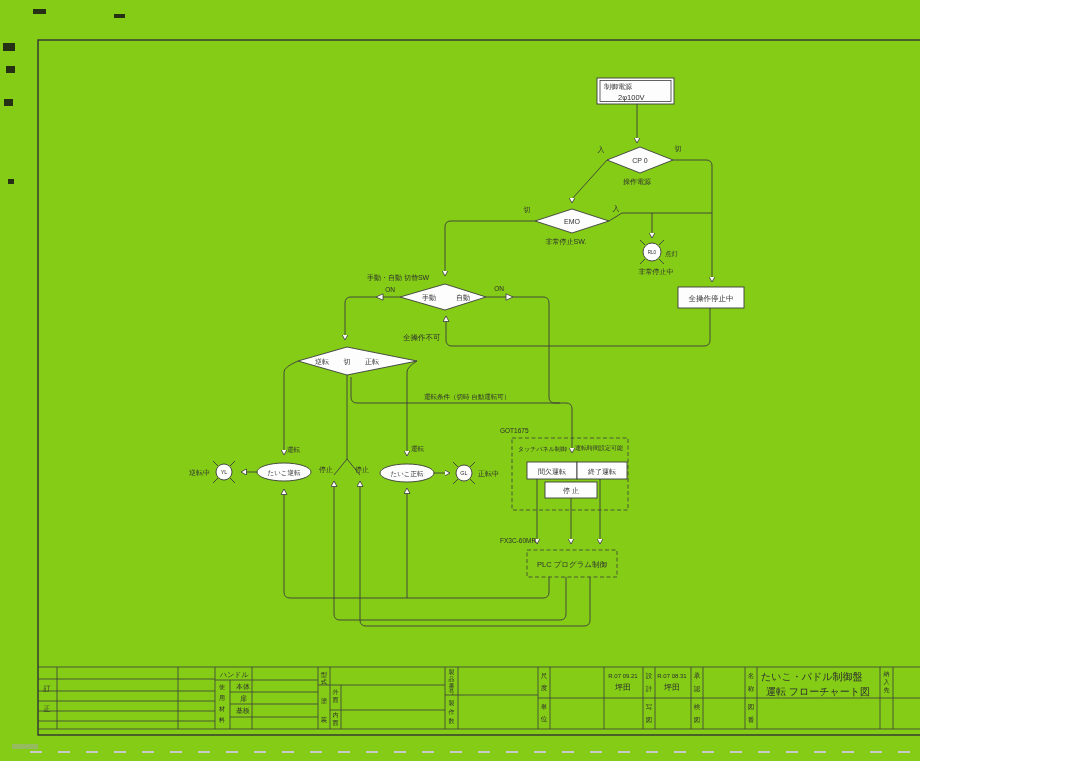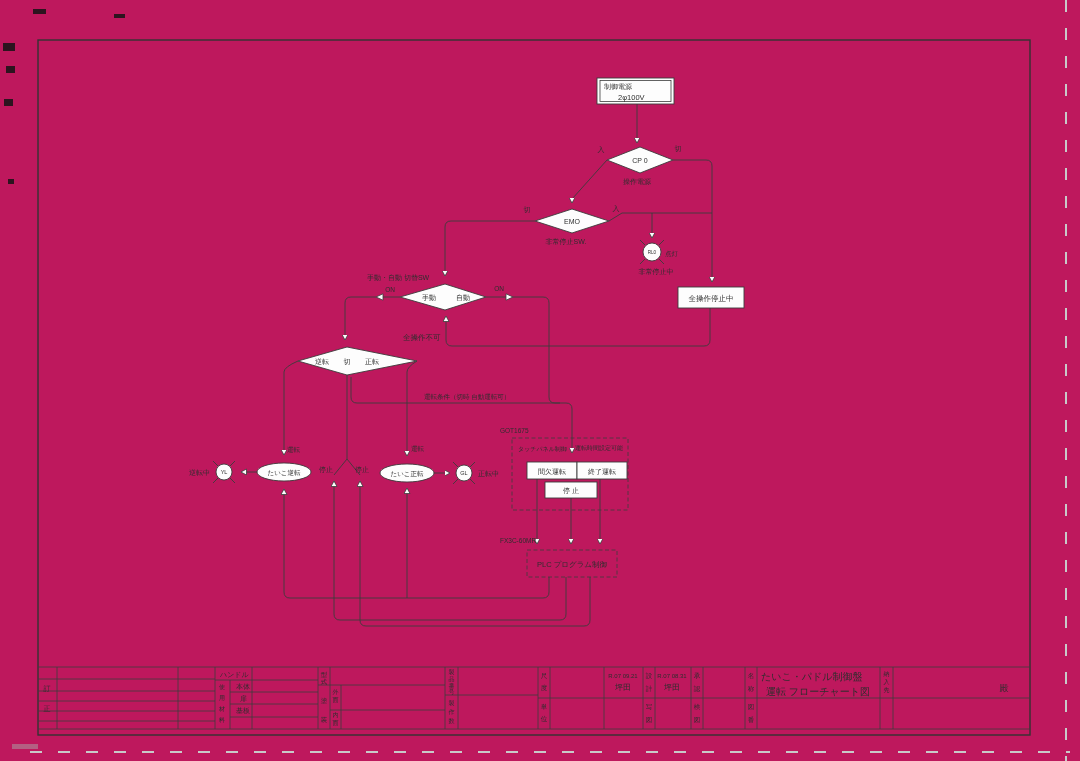--- a/index.html
+++ b/index.html
@@ -1,16 +1,16 @@
 <!DOCTYPE html>
 <html><head>
 <meta charset="utf-8">
 <style>
   html,body{margin:0;padding:0;background:#ffffff;}
-  .sheet{position:relative;width:1080px;height:761px;background:#be185d;overflow:hidden;}
+  .sheet{position:relative;width:920px;height:761px;background:#84cc16;overflow:hidden;}
   svg{position:absolute;left:0;top:0;filter:blur(.2px);}
   text{font-family:"Liberation Sans","DejaVu Sans",sans-serif;fill:#2e2e2e;}
   .mid{text-anchor:middle;}
   .s45{font-size:4.5px}.s55{font-size:5.5px}.s6{font-size:6px}.s65{font-size:6.5px}
   .s7{font-size:7px}.s75{font-size:7.5px}.s8{font-size:8px}.s9{font-size:9px}.s10{font-size:10px}
   .ln{stroke:#3c3c3c;stroke-width:.9;fill:none;}
   .shape{stroke:#3c3c3c;stroke-width:.9;fill:#fdfdfd;}
   .dash{stroke-dasharray:4 2.5;}
   .tb{stroke:#3c3c3c;stroke-width:.8;fill:none;}
   .frame{stroke:#333;stroke-width:1.4;fill:none;}

